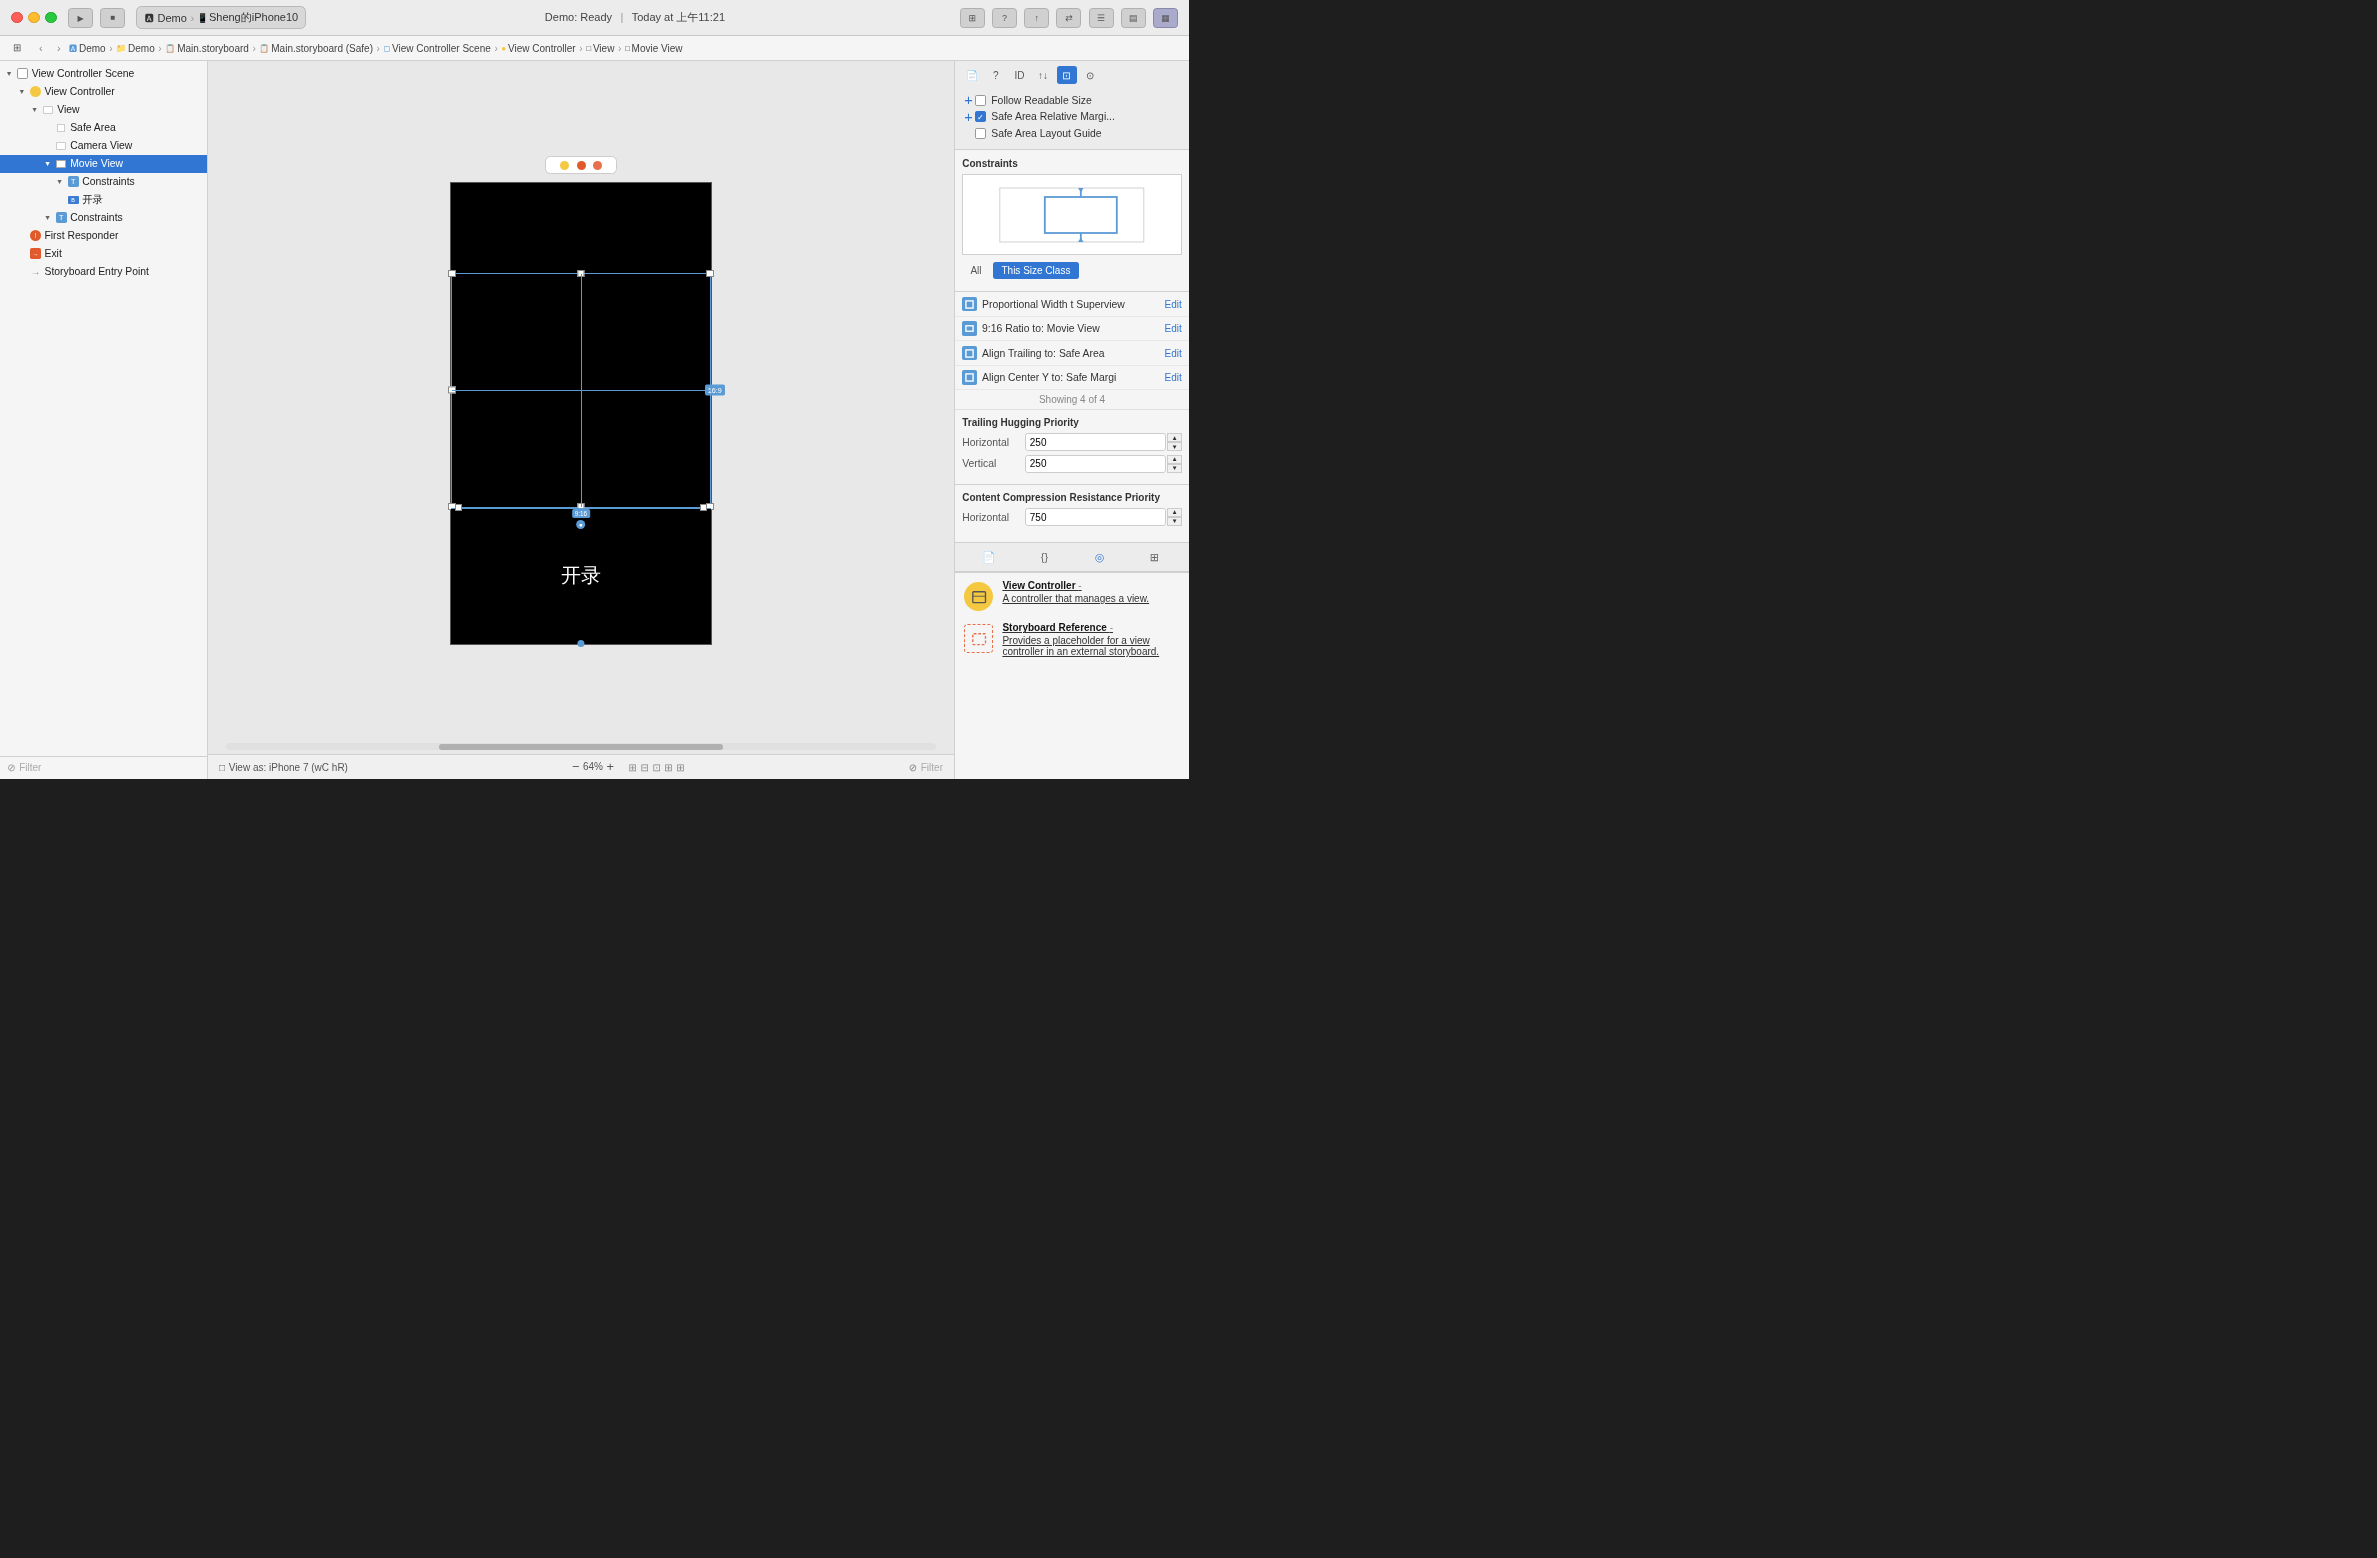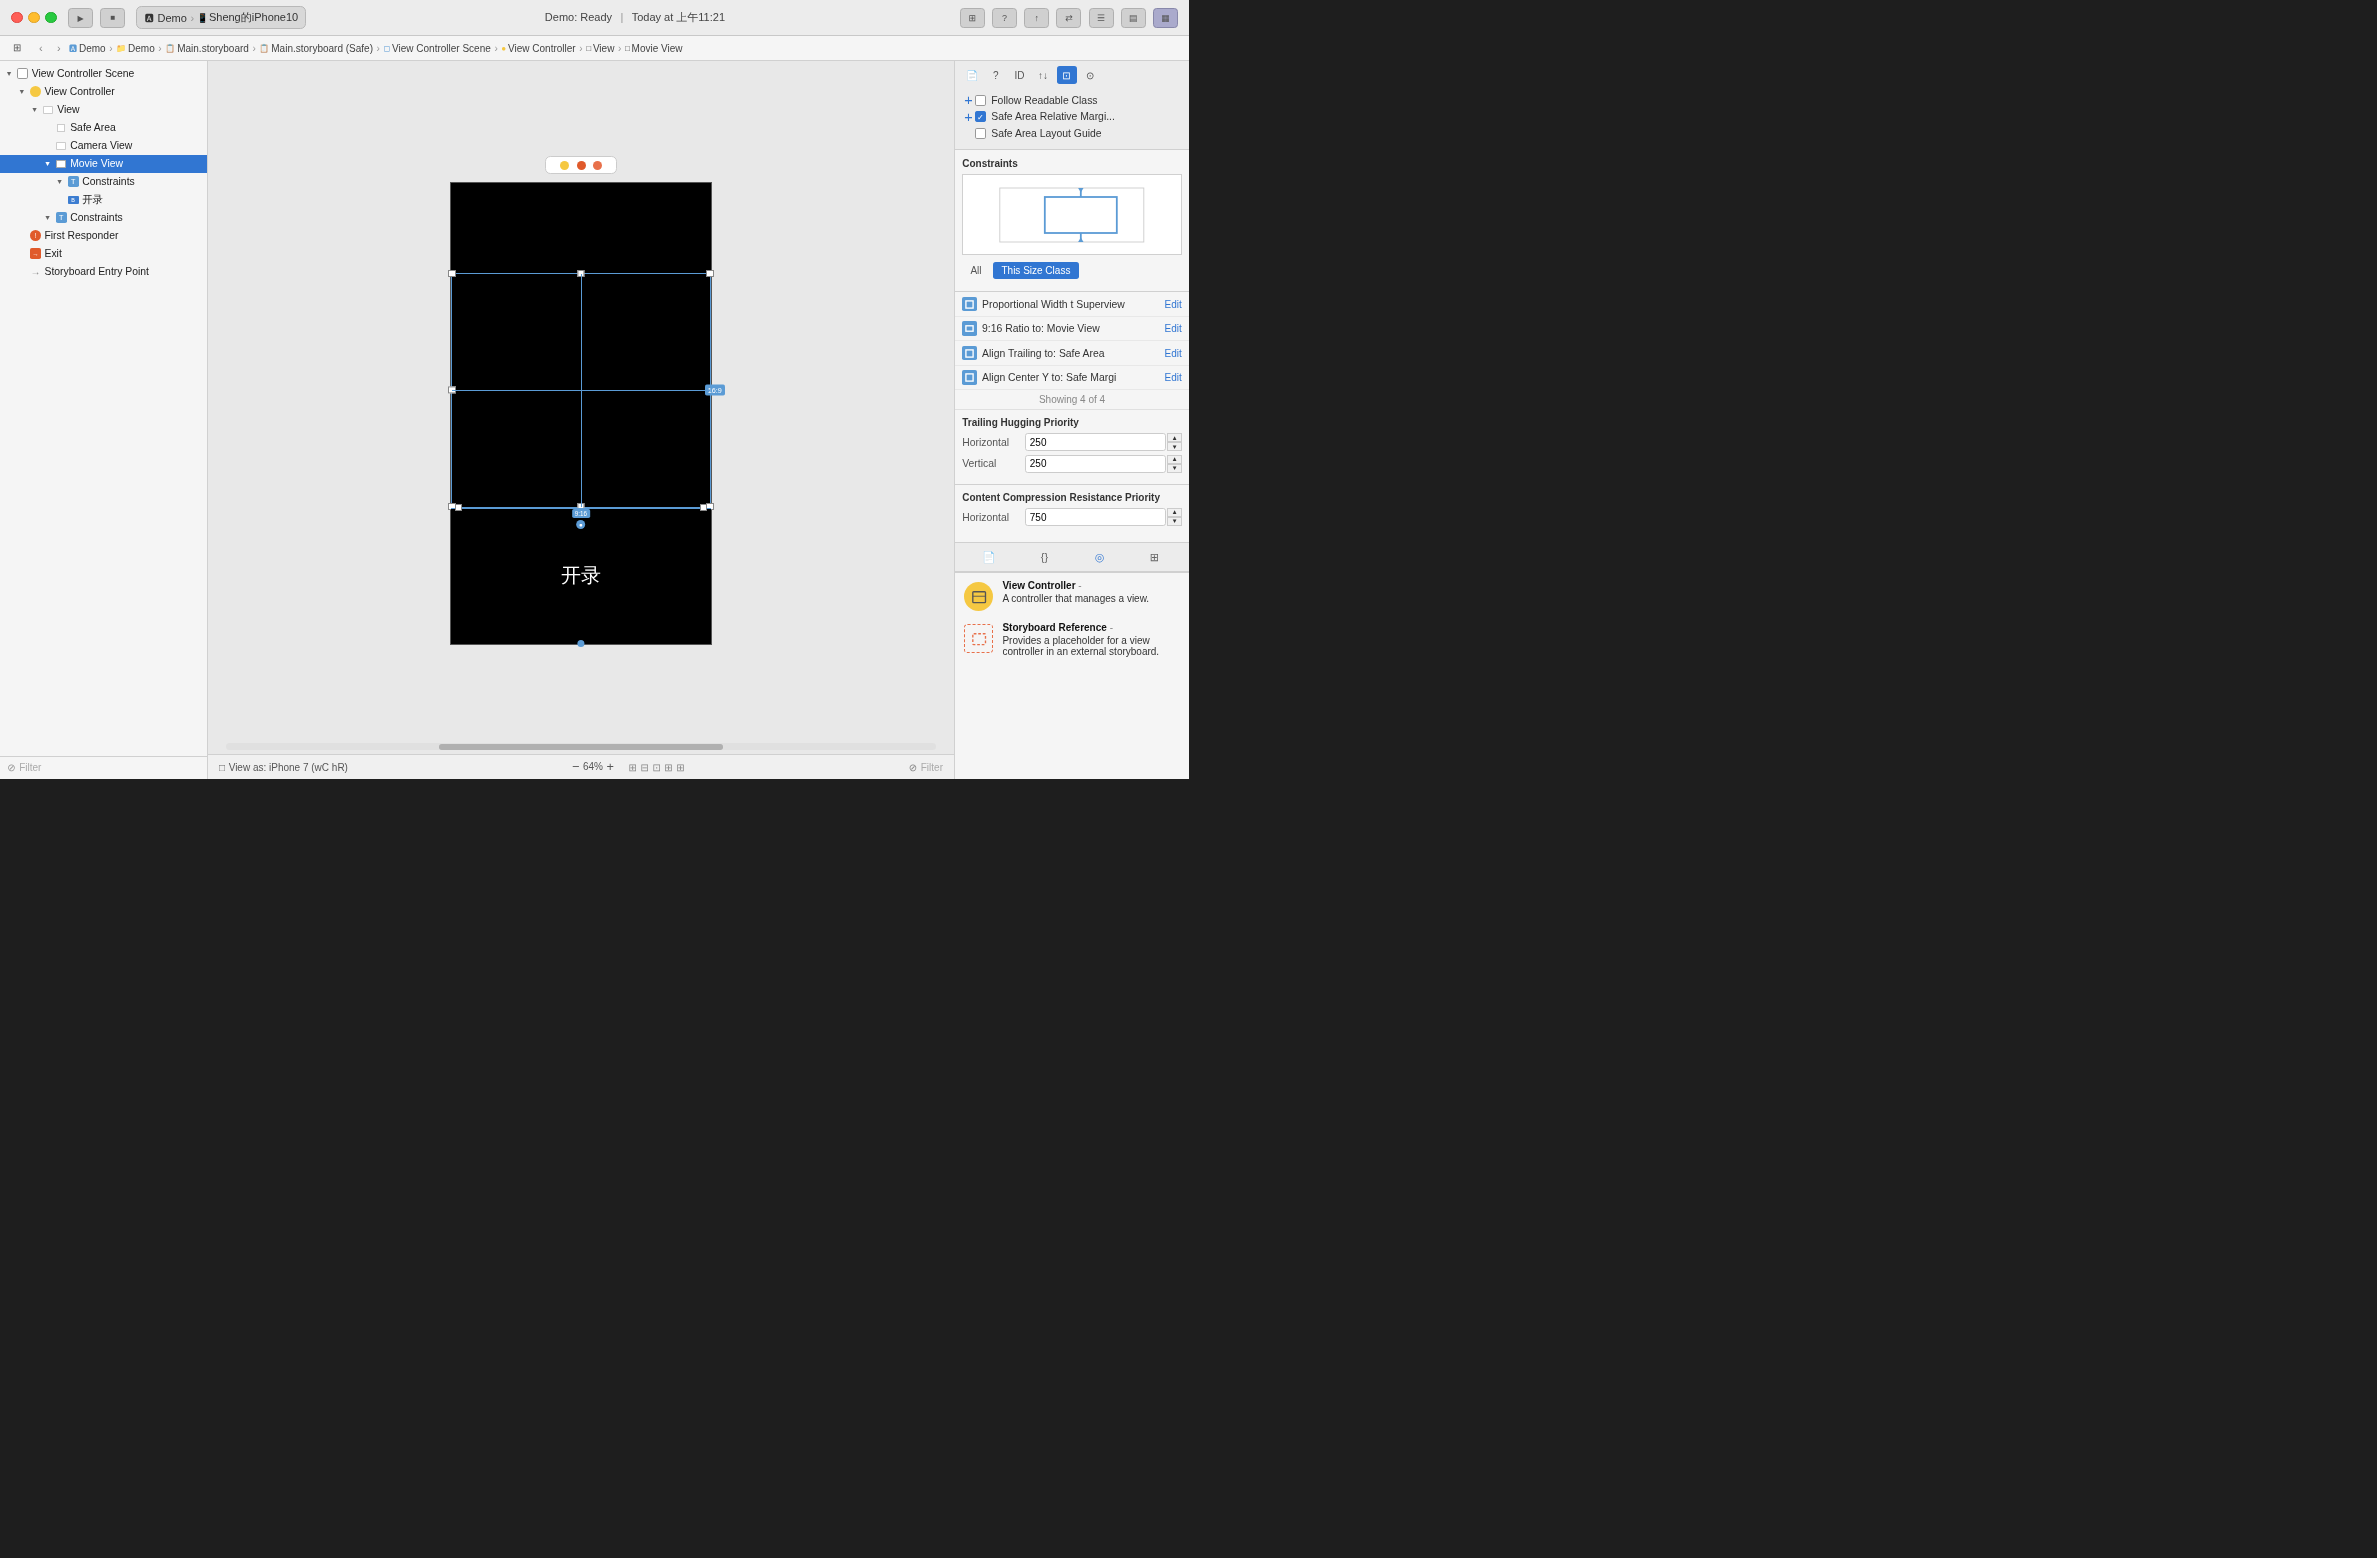--- a/index.html
+++ b/index.html
@@ -574,20 +574,21 @@
     
     .object-library {
       padding: 7.2px;
       border-top: 0.9px solid #d0d0d0;
     }
     .lib-item {
       display: flex;
       align-items: flex-start;
       gap: 7.2px;
       margin-bottom: 9px;
+      text-decoration: underline;
     }
     .lib-icon {
       width: 33px; height: 33px;
       flex-shrink: 0;
       display: flex; align-items: center; justify-content: center;
     }
     .lib-icon-vc {
       width: 29px; height: 29px;
       background: #f5c842;
       border-radius: 50%;
@@ -903,21 +904,21 @@
         <div class="insp-icon">↑↓</div>
         <div class="insp-icon active">⊡</div>
         <div class="insp-icon">⊙</div>
       </div>
 
       <div style="padding: 3.6px 0;">
         <div style="display:flex; align-items:center; height:14.5px; margin-bottom:1.8px;">
           <button class="plus-btn">+</button>
           <div class="checkbox-row">
             <div class="cb"></div>
-            <span>Follow Readable Class</span>
+            <span>Follow Readable Size</span>
           </div>
         </div>
         <div style="display:flex; align-items:center; height:14.5px; margin-bottom:1.8px;">
           <button class="plus-btn">+</button>
           <div class="checkbox-row">
             <div class="cb checked"></div>
             <span>Safe Area Relative Margi...</span>
           </div>
         </div>
         <div style="display:flex; align-items:flex-start; height:14.5px;">

